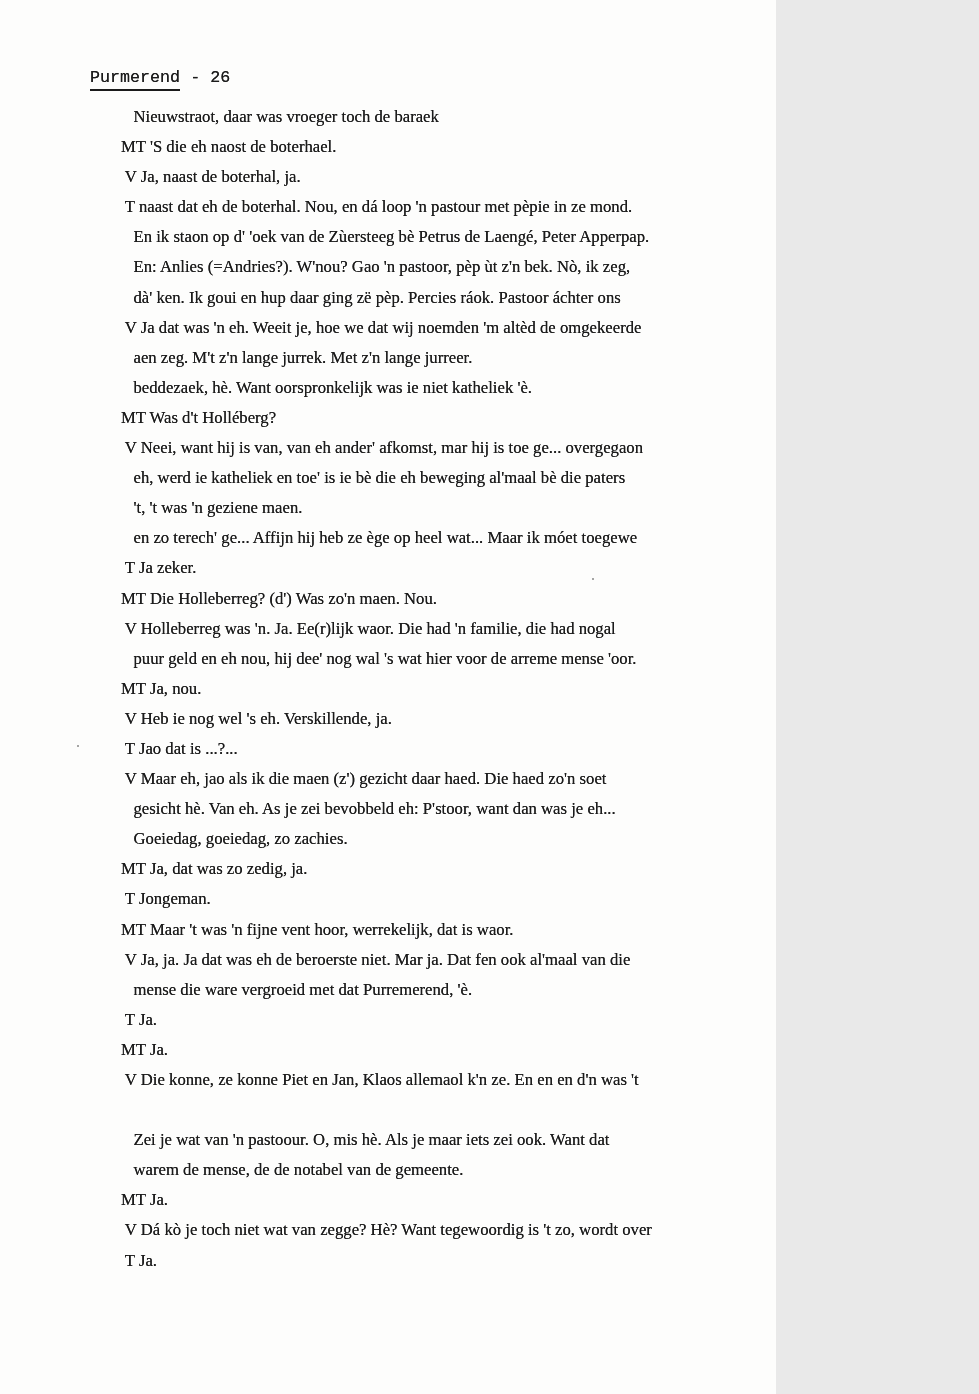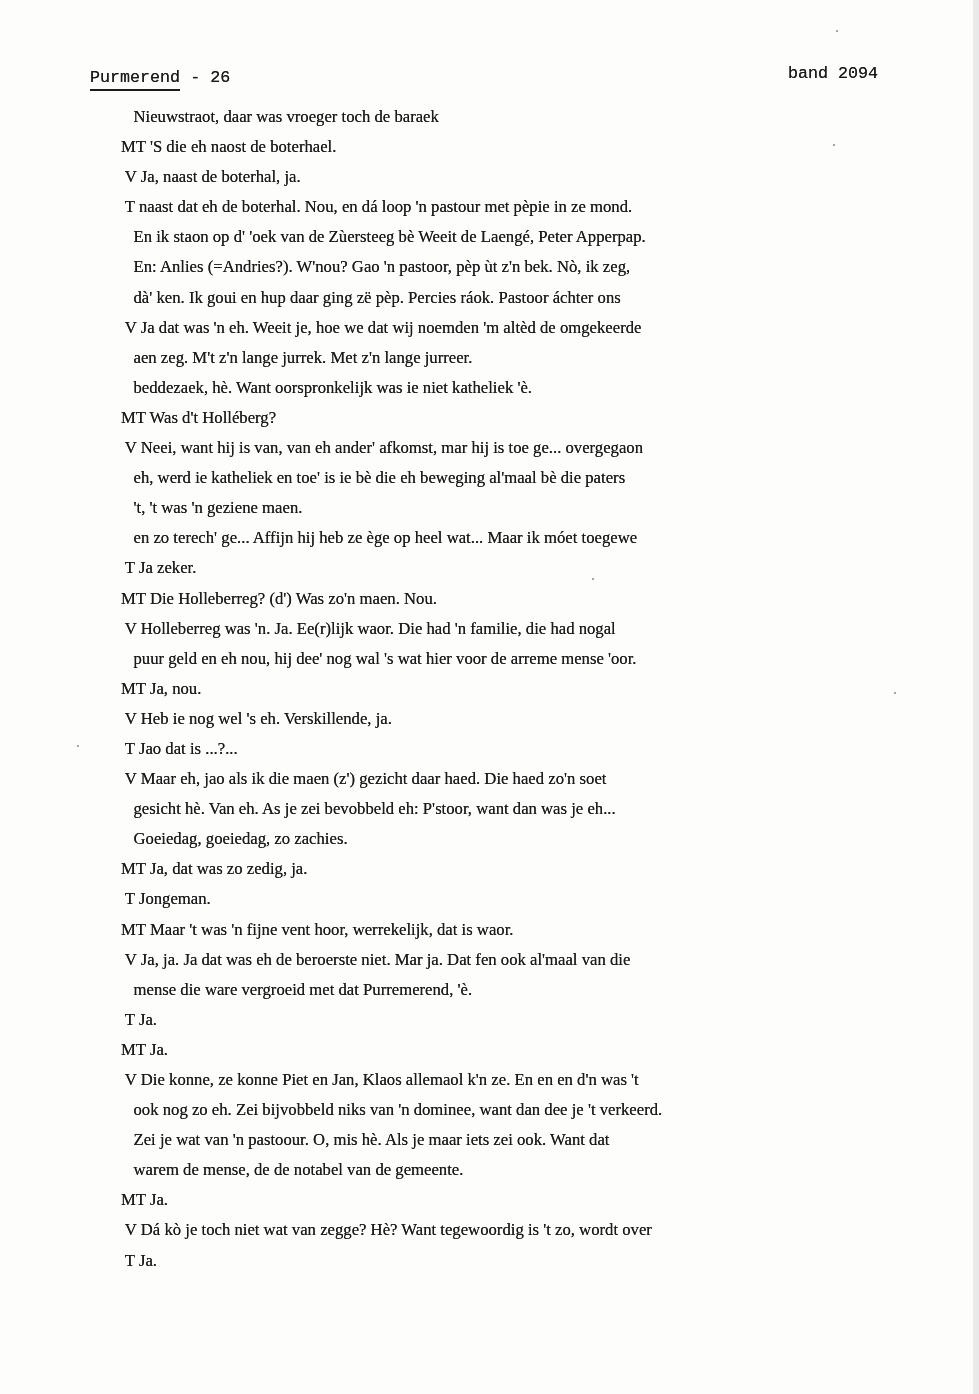--- a/index.html
+++ b/index.html
@@ -7,21 +7,21 @@
     padding: 0;
   }
   body {
     width: 979px;
     height: 1394px;
     background: #e9e9e9;
     font-family: "Liberation Mono", monospace;
   }
   .page {
     position: relative;
-    width: 973px;
+    width: 776px;
     height: 1394px;
     background: #fdfdfc;
     color: #1b1b1b;
     overflow: hidden;
   }
   .ink {
     text-shadow: 0 0 0.6px rgba(20,20,20,0.85);
   }
   .header-left {
     position: absolute;
@@ -69,21 +69,21 @@
 
   <div class="header-left ink"><span class="underlined">Purmerend</span><span> - 26</span></div>
 
   <div class="header-right ink">band 2094</div>
 
   <div class="transcript ink" id="transcript">
       <div class="line"><span class="speaker">   </span><span class="text">Nieuwstraot, daar was vroeger toch de baraek</span></div>
       <div class="line"><span class="speaker">MT </span><span class="text">'S die eh naost de boterhael.</span></div>
       <div class="line"><span class="speaker"> V </span><span class="text">Ja, naast de boterhal, ja.</span></div>
       <div class="line"><span class="speaker"> T </span><span class="text">naast dat eh de boterhal. Nou, en dá loop 'n pastour met pèpie in ze mond.</span></div>
-      <div class="line"><span class="speaker">   </span><span class="text">En ik staon op d' 'oek van de Zùersteeg bè Weeit de Laengé, Peter Apperpap.</span></div>
+      <div class="line"><span class="speaker">   </span><span class="text">En ik staon op d' 'oek van de Zùersteeg bè Petrus de Laengé, Peter Apperpap.</span></div>
       <div class="line"><span class="speaker">   </span><span class="text">En: Anlies (=Andries?). W'nou? Gao 'n pastoor, pèp ùt z'n bek. Nò, ik zeg,</span></div>
       <div class="line"><span class="speaker">   </span><span class="text">dà' ken. Ik goui en hup daar ging zë pèp. Percies ráok. Pastoor áchter ons</span></div>
       <div class="line"><span class="speaker"> V </span><span class="text">Ja dat was 'n eh. Weeit je, hoe we dat wij noemden 'm altèd de omgekeerde</span></div>
       <div class="line"><span class="speaker">   </span><span class="text">aen zeg. M't z'n lange jurrek. Met z'n lange jurreer.</span></div>
       <div class="line"><span class="speaker">   </span><span class="text">beddezaek, hè. Want oorspronkelijk was ie niet katheliek 'è.</span></div>
       <div class="line"><span class="speaker">MT </span><span class="text">Was d't Holléberg?</span></div>
       <div class="line"><span class="speaker"> V </span><span class="text">Neei, want hij is van, van eh ander' afkomst, mar hij is toe ge... overgegaon</span></div>
       <div class="line"><span class="speaker">   </span><span class="text">eh, werd ie katheliek en toe' is ie bè die eh beweging al'maal bè die paters</span></div>
       <div class="line"><span class="speaker">   </span><span class="text">'t, 't was 'n geziene maen.</span></div>
       <div class="line"><span class="speaker">   </span><span class="text">en zo terech' ge... Affijn hij heb ze ège op heel wat... Maar ik móet toegewe</span></div>
@@ -98,21 +98,21 @@
       <div class="line"><span class="speaker">   </span><span class="text">gesicht hè. Van eh. As je zei bevobbeld eh: P'stoor, want dan was je eh...</span></div>
       <div class="line"><span class="speaker">   </span><span class="text">Goeiedag, goeiedag, zo zachies.</span></div>
       <div class="line"><span class="speaker">MT </span><span class="text">Ja, dat was zo zedig, ja.</span></div>
       <div class="line"><span class="speaker"> T </span><span class="text">Jongeman.</span></div>
       <div class="line"><span class="speaker">MT </span><span class="text">Maar 't was 'n fijne vent hoor, werrekelijk, dat is waor.</span></div>
       <div class="line"><span class="speaker"> V </span><span class="text">Ja, ja. Ja dat was eh de beroerste niet. Mar ja. Dat fen ook al'maal van die</span></div>
       <div class="line"><span class="speaker">   </span><span class="text">mense die ware vergroeid met dat Purremerend, 'è.</span></div>
       <div class="line"><span class="speaker"> T </span><span class="text">Ja.</span></div>
       <div class="line"><span class="speaker">MT </span><span class="text">Ja.</span></div>
       <div class="line"><span class="speaker"> V </span><span class="text">Die konne, ze konne Piet en Jan, Klaos allemaol k'n ze. En en en d'n was 't</span></div>
-      <div class="line"><span class="speaker">   </span><span class="text">ook nog zo eh. Zei bijvobbeld niks van 'n dominee, want dan dee je 't verkeerd.</span></div>
+      <div class="line"><span class="speaker">   </span></div>
       <div class="line"><span class="speaker">   </span><span class="text">Zei je wat van 'n pastoour. O, mis hè. Als je maar iets zei ook. Want dat</span></div>
       <div class="line"><span class="speaker">   </span><span class="text">warem de mense, de de notabel van de gemeente.</span></div>
       <div class="line"><span class="speaker">MT </span><span class="text">Ja.</span></div>
       <div class="line"><span class="speaker"> V </span><span class="text">Dá kò je toch niet wat van zegge? Hè? Want tegewoordig is 't zo, wordt over</span></div>
       <div class="line"><span class="speaker"> T </span><span class="text">Ja.</span></div>
     </div>
 
   <div class="speck" style="left:836px; top:30px;  width:2px; height:2px;"></div>
   <div class="speck" style="left:833px; top:144px; width:2px; height:2px;"></div>
   <div class="speck" style="left:592px; top:578px; width:2px; height:2px;"></div>

